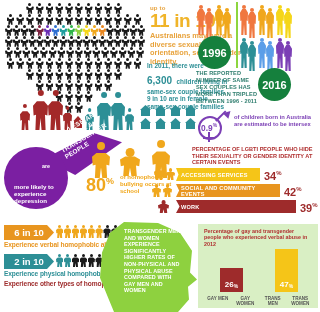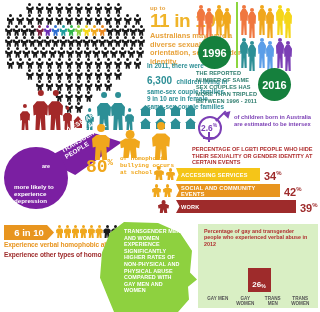--- a/index.html
+++ b/index.html
@@ -85,21 +85,21 @@
   .mg-label {
     position: absolute; left: 50px; top: 2px; width: 74px; height: 40px;
     color: #ffffff; font-size: 6.4px; font-weight: bold; line-height: 7.4px;
     transform: rotate(-31deg); transform-origin: left top; letter-spacing: .2px;
   }
   .mg-3x { position: absolute; left: 12px; top: 28px; color: #ffffff; font-size: 22px; font-weight: bold; line-height: 20px; }
   .mg-are { position: absolute; left: 40px; top: 30px; color: #ffffff; font-size: 5.4px; font-weight: bold; }
   .mg-sub { position: absolute; left: 12px; top: 50px; width: 56px; color: #ffffff; font-size: 6.2px; line-height: 7px; font-weight: bold; }
 
   
-  #bully-block { position: absolute; left: 86px; top: 112px; width: 100px; height: 76px; font-family: Liberation Mono, monospace; }
+  #bully-block { position: absolute; left: 86px; top: 130px; width: 100px; height: 76px; }
   .gold { color: #f0a71c; }
   .b80 { position: absolute; left: 0px; top: 42px; color: #f0a71c; font-size: 18px; font-weight: bold; line-height: 18px; }
   .b80pct { font-size: 9px; vertical-align: super; }
   .b80-sub { position: absolute; left: 34px; top: 44px; width: 60px; color: #f0a71c; font-size: 6px; line-height: 6.8px; font-weight: bold; }
 
   
   #hide-head { position: absolute; left: 192px; top: 146px; width: 124px; color: #b03030; font-size: 5.6px; line-height: 6.6px; font-weight: bold; }
   #barlist { position: absolute; left: 176px; top: 168px; width: 142px; }
   .hb-row { display: flex; align-items: center; margin-bottom: 3px; height: 13px; }
   .hb-bar {
@@ -418,21 +418,21 @@
         <span class="body"></span>
       </div>
     </div>
 
   <div id="intersex">
     <div class="isx-sym">
       <div class="isx-ring"></div>
       <div class="isx-arrow"></div>
       <div class="isx-crossh"></div>
       <div class="isx-cross"></div>
-      <div class="isx-17"><span>2.6</span><sup>%</sup></div>
+      <div class="isx-17"><span>0.9</span><sup>%</sup></div>
     </div>
     <div class="isx-text">of children born in Australia are estimated to be intersex</div>
   </div>
 
   <div id="magnifier">
     <div class="mg-handle"></div>
     <div class="mg-label">GAY, LESBIAN, BISEXUAL &amp; TRANSGENDER PEOPLE</div>
     <div class="mg-circle"></div>
     <div class="mg-are">are</div>
     <div class="mg-sub">more likely to experience depression</div>
@@ -481,35 +481,53 @@
             <span class="rtp" style="color: rgb(240, 167, 28);"></span>
             <span class="rtp" style="color: rgb(240, 167, 28);"></span>
             <span class="rtp" style="color: rgb(26, 26, 26);"></span>
             <span class="rtp" style="color: rgb(26, 26, 26);"></span>
             <span class="rtp" style="color: rgb(26, 26, 26);"></span>
             <span class="rtp" style="color: rgb(26, 26, 26);"></span>
           </span></div>
         <div class="rt-cap" style="color: rgb(232, 149, 31);">Experience verbal homophobic abuse</div>
       </div>
       <div class="rt-block">
+        <div><span class="rt-tag" style="background: rgb(45, 143, 150);">2 in 10</span><span class="rt-people">
+            <span class="rtp" style="color: rgb(45, 143, 150);"></span>
+            <span class="rtp" style="color: rgb(45, 143, 150);"></span>
+            <span class="rtp" style="color: rgb(26, 26, 26);"></span>
+            <span class="rtp" style="color: rgb(26, 26, 26);"></span>
+            <span class="rtp" style="color: rgb(26, 26, 26);"></span>
+            <span class="rtp" style="color: rgb(26, 26, 26);"></span>
+            <span class="rtp" style="color: rgb(26, 26, 26);"></span>
+            <span class="rtp" style="color: rgb(26, 26, 26);"></span>
+            <span class="rtp" style="color: rgb(26, 26, 26);"></span>
+            <span class="rtp" style="color: rgb(26, 26, 26);"></span>
+          </span></div>
+        <div class="rt-cap" style="color: rgb(45, 143, 150);">Experience physical homophobic abuse</div>
+      </div>
+      <div class="rt-block">
         <div class="rt-cap" style="color: rgb(158, 43, 43);">Experience other types of homophobia</div>
       </div>
     </div>
 
   <div id="greenhead">
     <div class="gh-shape"></div>
     <div class="gh-text">TRANSGENDER MEN AND WOMEN EXPERIENCE SIGNIFICANTLY HIGHER RATES OF NON-PHYSICAL AND PHYSICAL ABUSE COMPARED WITH GAY MEN AND WOMEN</div>
   </div>
 
   <div id="chartcard">
     <div id="chart-title">Percentage of gay and transgender people who experienced verbal abuse in 2012</div>
     <div id="chart-plot">
         <div class="cb-wrap">
           <div class="cb" style="height: 24px; background: rgb(158, 43, 43);">26<sup>%</sup></div>
         </div>
+        <div class="cb-wrap">
+          <div class="cb" style="height: 43px; background: rgb(245, 197, 24);">47<sup>%</sup></div>
+        </div>
       </div>
     <div id="chart-labels">
         <div class="cl">GAY MEN</div>
         <div class="cl">GAY WOMEN</div>
         <div class="cl">TRANS MEN</div>
         <div class="cl">TRANS WOMEN</div>
       </div>
   </div>
 
 </div>

